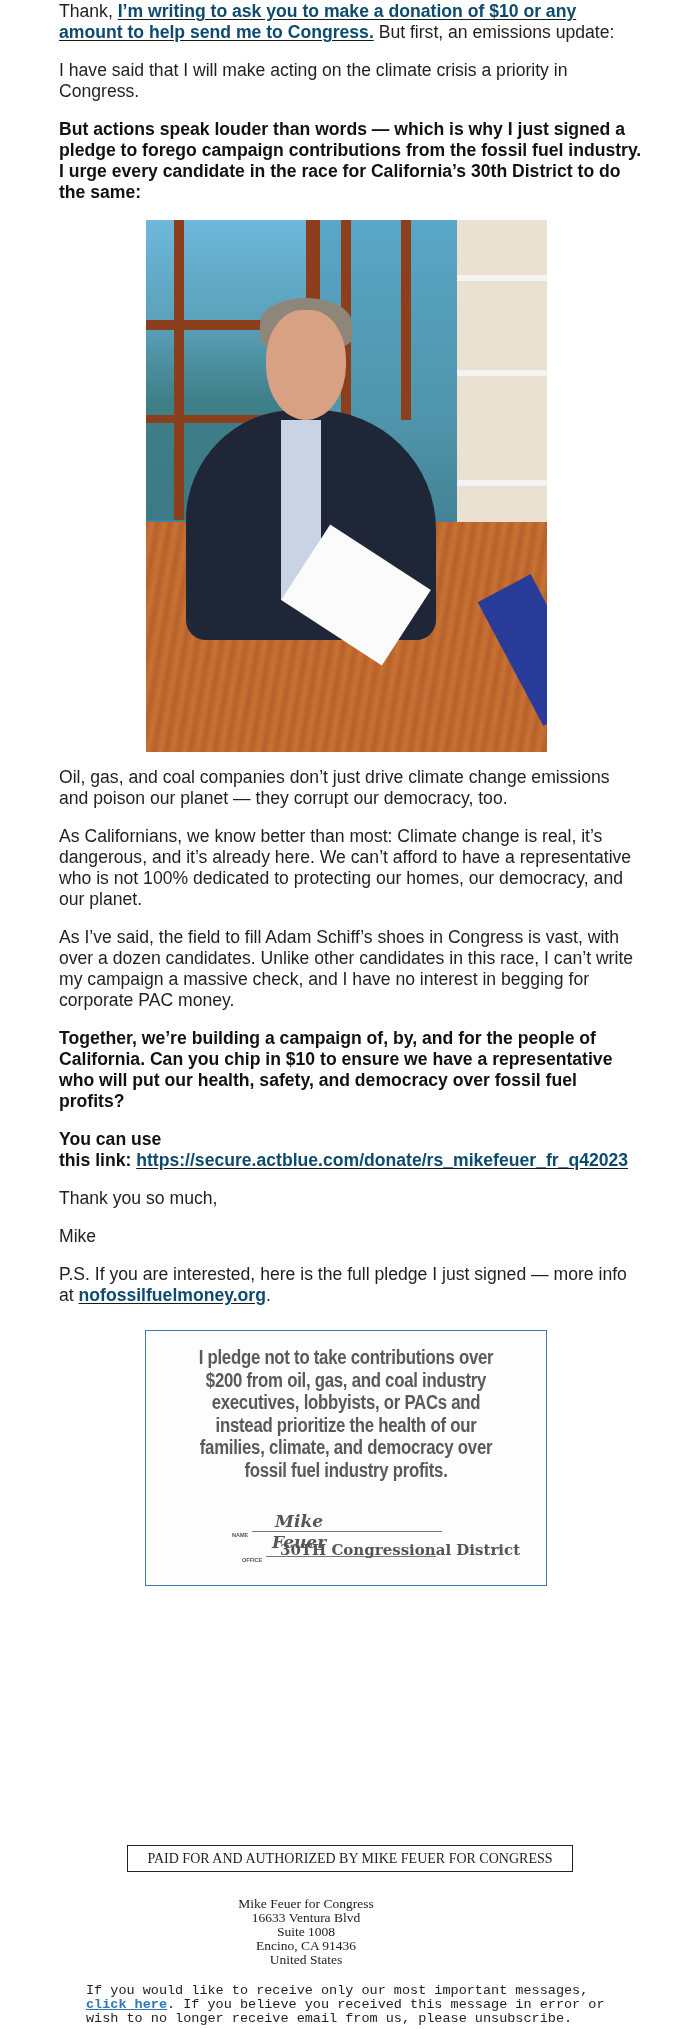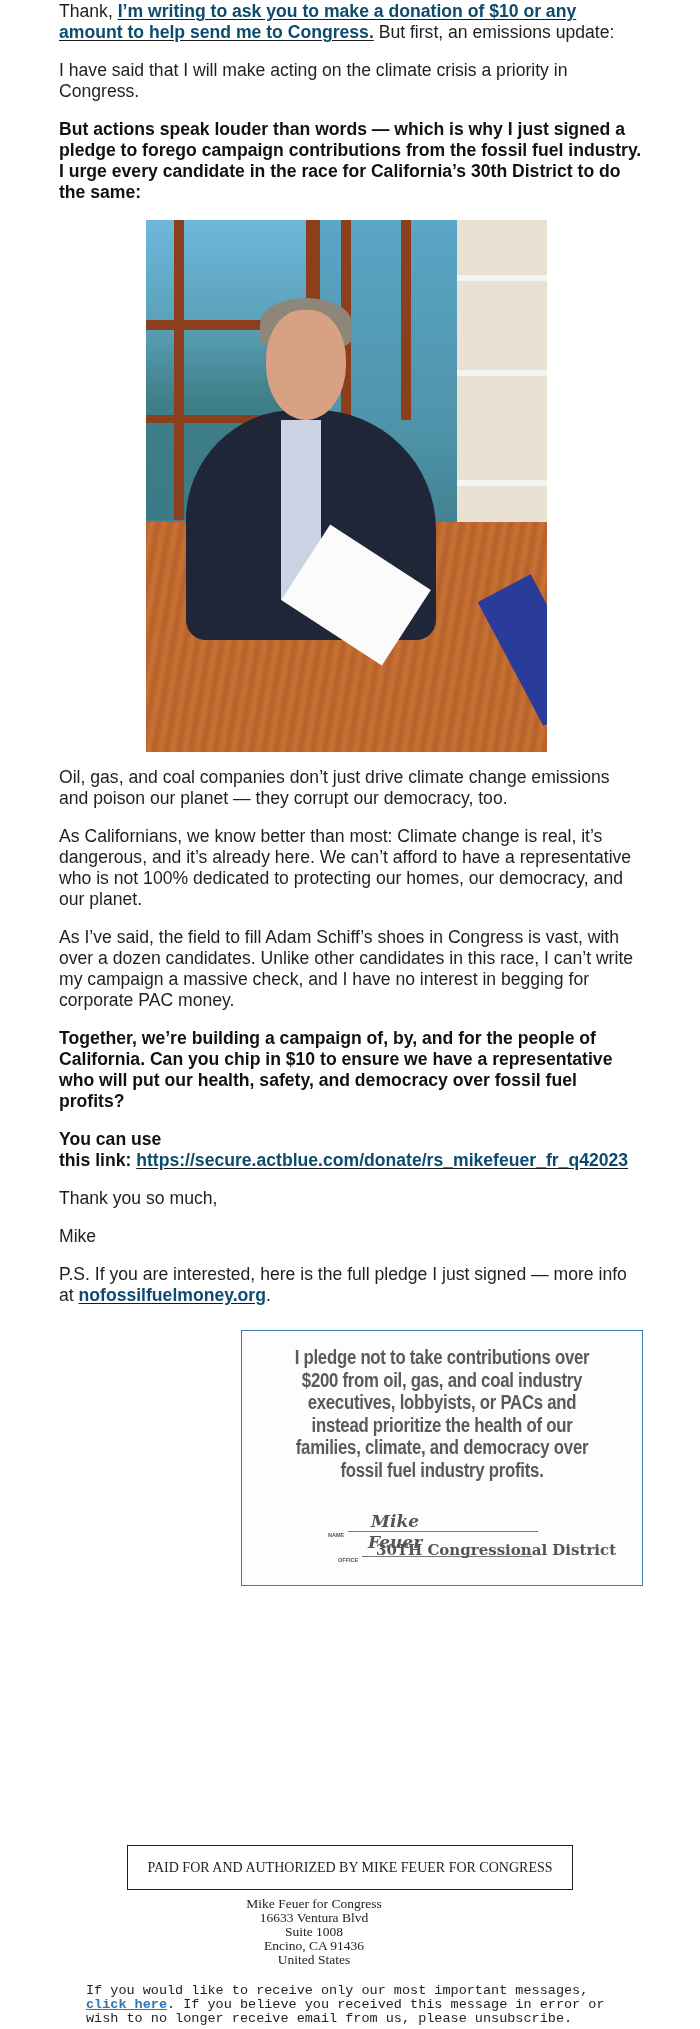--- a/index.html
+++ b/index.html
@@ -25,41 +25,41 @@
   .photo .table { position:absolute; left:0; bottom:0; width:100%; height:230px;
     background: repeating-linear-gradient(100deg,#b9612a 0px,#c87234 6px,#b5602c 12px); }
   .photo .person-body { position:absolute; left:40px; top:190px; width:250px; height:230px;
     background:#1e2638; border-radius: 110px 120px 20px 20px; }
   .photo .shirt { position:absolute; left:135px; top:200px; width:40px; height:180px; background:#c9d3e4; }
   .photo .head { position:absolute; left:120px; top:90px; width:80px; height:110px; background:#d8a183; border-radius:45% 45% 50% 50%; }
   .photo .hair { position:absolute; left:114px; top:78px; width:92px; height:50px; background:#8e8678; border-radius:50% 50% 20% 20%; }
   .photo .paper { position:absolute; left:150px; top:330px; width:120px; height:90px; background:#fbfbfb;
     transform: rotate(33deg); }
   .photo .rug { position:absolute; right:-20px; top:360px; width:60px; height:140px; background:#2a3c9a; transform: rotate(-28deg); }
-  .pledge-wrap { display:flex; justify-content:flex-end; margin: 24px 0 0 0; }
+  .pledge-wrap { display:flex; justify-content:center; margin: 24px 0 0 0; }
   .pledge {
     width: 402px; height: 256px; margin-left: -10px; border: 1px solid #3d7bb0; background: #fdfdfd;
     box-sizing: border-box; text-align:center; position: relative;
   }
   .pledge-text {
     font-family: "Liberation Sans", sans-serif; font-weight: bold; color: #5a5a5a;
     font-size: 19.5px; line-height: 22.5px; letter-spacing: -0.3px;
     padding: 15px 12px 0 12px; transform: scaleX(0.86); transform-origin: center top;
   }
   .sig-row { position:absolute; left:86px; font-family: "Liberation Sans", sans-serif; font-size:5.5px; font-weight:bold; color:#555; }
   .sig-row .line { position:absolute; left:20px; top:6px; height:1px; background:#777; }
   .sig-row .hand { position:absolute; font-family:"DejaVu Serif", serif; font-style:italic; color:#555; }
   .footer-box {
-    position:absolute; left:127px; top:1845px; width:446px; height:45px; box-sizing:border-box;
+    position:absolute; left:127px; top:1845px; width:446px; height:27px; box-sizing:border-box;
     border:1.5px solid #222; font-family:"Liberation Serif", serif; font-size:14px; color:#222;
     display:flex; align-items:center; justify-content:center;
   }
   .address {
     position:absolute; left:0; width:612px; top:1897px; text-align:center;
-    font-family:"Liberation Serif", serif; font-size:13.5px; line-height:14px; color:#222;padding-left:8px;
+    font-family:"Liberation Serif", serif; font-size:13.5px; line-height:14px; color:#222;
   }
   .unsub {
     position:absolute; left:86px; width:540px; top:1984px;
     font-family:Liberation Mono, monospace; font-size:13.5px; line-height:14px; color:#222;
   }
   .unsub a { color:#2e78b7; font-weight:bold; text-decoration:underline; }
 </style>
 </head>
 <body>
 

